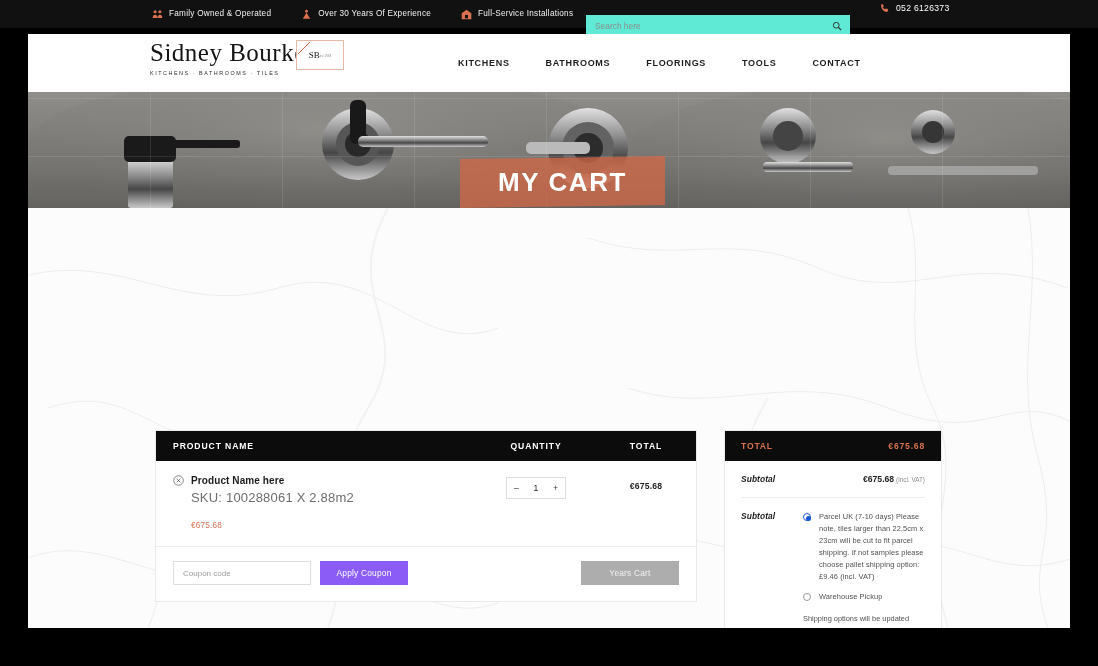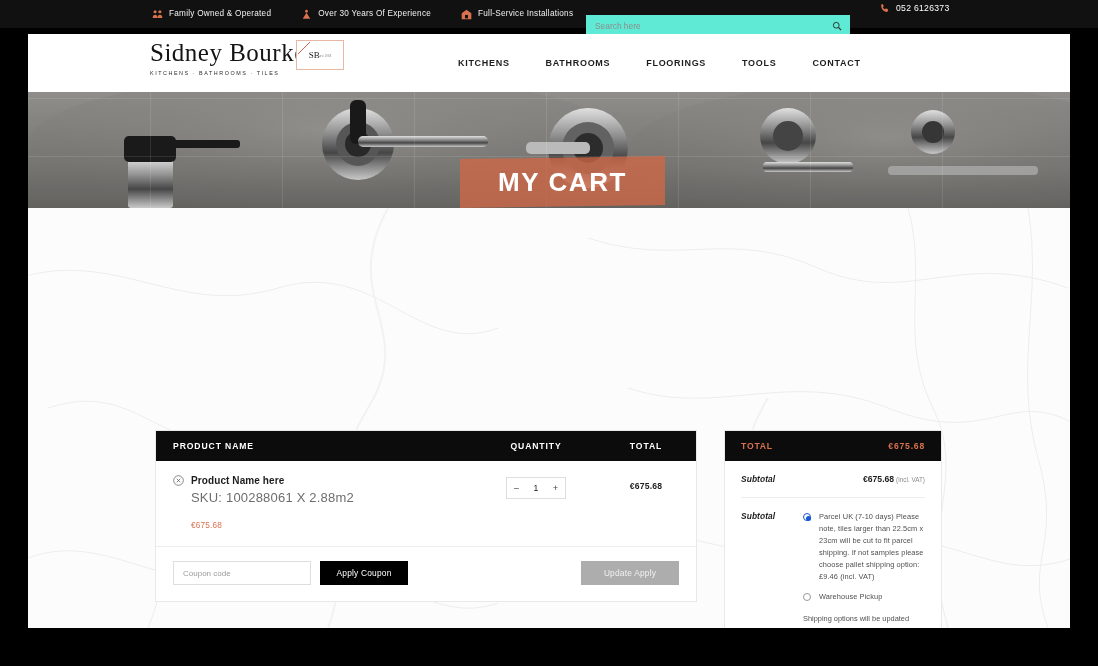--- a/index.html
+++ b/index.html
@@ -186,21 +186,21 @@
     display: flex; align-items: center;
   }
   .coupon-input {
     width: 138px; height: 24px; border: 1px solid #dedede; background: #fff;
     font-family: "Liberation Sans", sans-serif; font-size: 8px; color: #444;
     padding-left: 9px; outline: none;
   }
   .coupon-input::placeholder { color: #9b9b9b; }
   .btn-apply {
     margin-left: 9px; width: 88px; height: 24px;
-    background: #000000; border: 0; color: #fff;
+    background: #8b5cf6; border: 0; color: #fff;
     font-family: "Liberation Sans", sans-serif;
     font-size: 8.4px; letter-spacing: .2px; cursor: pointer;
   }
   .btn-update {
     margin-left: auto; width: 98px; height: 24px;
     background: #adadad; border: 0; color: #f1f1f1;
     font-family: "Liberation Sans", sans-serif;
     font-size: 8.4px; letter-spacing: .2px; cursor: default;
   }
 
@@ -428,21 +428,21 @@
             <span>+</span>
           </div>
         </div>
 
         <div class="row-total">€675.68</div>
       </div>
 
       <div class="coupon-row">
         <input class="coupon-input" type="text" placeholder="Coupon code" style="">
         <button class="btn-apply">Apply Coupon</button>
-        <button class="btn-update">Update Apply</button>
+        <button class="btn-update">Years Cart</button>
       </div>
     </div>
 
     <div class="totals">
       <div class="totals-head">
         <span>TOTAL</span>
         <span>€675.68</span>
       </div>
 
       <div class="totals-body">

